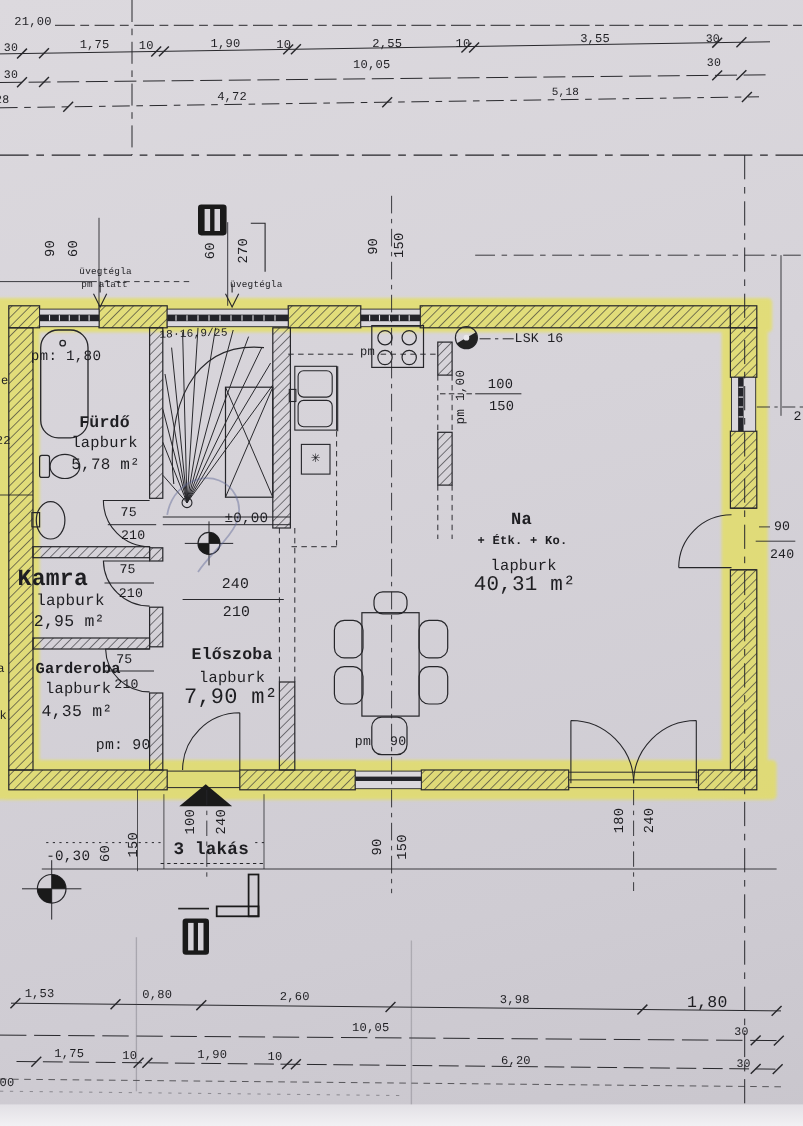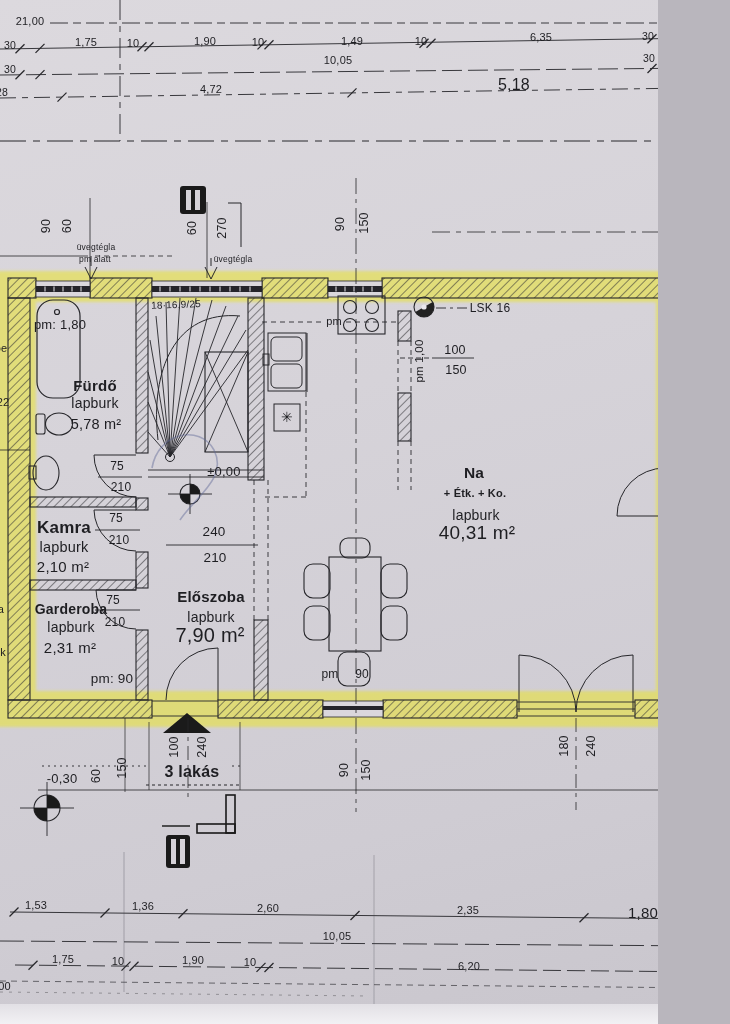--- a/index.html
+++ b/index.html
@@ -1,18 +1,18 @@
 <!DOCTYPE html>
 <html><head>
 <meta charset="utf-8">
 <style>
   html,body{margin:0;padding:0;background:#b9b6bd;}
-  #scene{position:relative;width:658px;height:1024px;overflow:hidden;
+  #scene{position:relative;width:730px;height:1024px;overflow:hidden;
     background:linear-gradient(165deg,#dcd9de 0%,#d6d3d9 40%,#cfccd3 78%,#c9c6cd 100%);
-    font-family:Liberation Sans, sans-serif;color:#1c1c1f;}
+    font-family:Liberation Mono, monospace;color:#1c1c1f;}
   #scene svg{position:absolute;left:0;top:0;}
   .lb{position:absolute;transform:translate(-50%,-50%);white-space:nowrap;line-height:1;
       font-size:12px;color:#1e1e22;letter-spacing:.2px;}
   .r{transform:translate(-50%,-50%) rotate(-90deg);}
   .t2{transform:translate(-50%,-50%) rotate(-2deg);}
   .b{font-weight:bold;}
   .bottom-strip{position:absolute;left:0;top:1004px;width:730px;height:20px;
       background:linear-gradient(#e2e0e5,#f2f1f4);}
 </style>
 </head>
@@ -295,35 +295,35 @@
     <path d="M152,468 C158,432 200,424 214,450 C228,478 196,496 180,520" stroke="rgba(95,105,150,0.45)" stroke-width="1.6"></path>
   </g>
 </svg>
 
 <span class="lb" style="left:30px;top:21px;font-size:11px">21,00</span>
 <span class="lb" style="left:10px;top:45px;font-size:10.5px">30</span>
 <span class="lb" style="left:86px;top:42px;font-size:11px">1,75</span>
 <span class="lb" style="left:133px;top:43px;font-size:11px">10</span>
 <span class="lb" style="left:205px;top:41px;font-size:11px">1,90</span>
 <span class="lb" style="left:258px;top:42px;font-size:11px">10</span>
-<span class="lb" style="left:352px;top:41px;font-size:11px">1,49</span>
+<span class="lb" style="left:352px;top:41px;font-size:11px">2,55</span>
 <span class="lb" style="left:421px;top:41px;font-size:11px">10</span>
-<span class="lb" style="left:541px;top:37px;font-size:11px">6,35</span>
+<span class="lb" style="left:541px;top:37px;font-size:11px">3,55</span>
 <span class="lb" style="left:648px;top:36px;font-size:10.5px">30</span>
 <span class="lb" style="left:10px;top:69px;font-size:10.5px">30</span>
 <span class="lb" style="left:338px;top:60px;font-size:11px">10,05</span>
 <span class="lb" style="left:649px;top:58px;font-size:10.5px">30</span>
 <span class="lb" style="left:2px;top:92px;font-size:10.5px">28</span>
 <span class="lb" style="left:211px;top:89px;font-size:11px">4,72</span>
-<span class="lb" style="left:514px;top:85px;font-size:16px">5,18</span>
+<span class="lb" style="left:514px;top:85px;font-size:10px">5,18</span>
 
 <span class="lb" style="left:36px;top:905px;font-size:11px">1,53</span>
-<span class="lb" style="left:143px;top:906px;font-size:11px">1,36</span>
+<span class="lb" style="left:143px;top:906px;font-size:11px">0,80</span>
 <span class="lb" style="left:268px;top:908px;font-size:11px">2,60</span>
-<span class="lb" style="left:468px;top:910px;font-size:11px">2,35</span>
+<span class="lb" style="left:468px;top:910px;font-size:11px">3,98</span>
 <span class="lb" style="left:643px;top:912px;font-size:15px">1,80</span>
 <span class="lb" style="left:337px;top:936px;font-size:11px">10,05</span>
 <span class="lb" style="left:674px;top:939px;font-size:10.5px">30</span>
 <span class="lb" style="left:63px;top:959px;font-size:11px">1,75</span>
 <span class="lb" style="left:118px;top:961px;font-size:11px">10</span>
 <span class="lb" style="left:193px;top:960px;font-size:11px">1,90</span>
 <span class="lb" style="left:250px;top:962px;font-size:11px">10</span>
 <span class="lb" style="left:469px;top:966px;font-size:11px">6,20</span>
 <span class="lb" style="left:676px;top:968px;font-size:10.5px">30</span>
 <span class="lb" style="left:3px;top:986px;font-size:11px">,00</span>
@@ -332,26 +332,26 @@
 <span class="lb r" style="left:67px;top:226px;font-size:12.5px">60</span>
 <span class="lb r" style="left:192px;top:228px;font-size:12.5px">60</span>
 <span class="lb r" style="left:222px;top:228px;font-size:12.5px">270</span>
 <span class="lb r" style="left:340px;top:224px;font-size:12.5px">90</span>
 <span class="lb r" style="left:364px;top:223px;font-size:12.5px">150</span>
 
 <span class="lb" style="left:60px;top:324px;font-size:13px">pm: 1,80</span>
 <span class="lb b" style="left:95px;top:385px;font-size:15px">Fürdő</span>
 <span class="lb" style="left:95px;top:403px;font-size:14px">lapburk</span>
 <span class="lb" style="left:96px;top:424px;font-size:14.5px">5,78 m²</span>
-<span class="lb b" style="left:64px;top:527px;font-size:17px">Kamra</span>
+<span class="lb b" style="left:48px;top:527px;font-size:21px">Kamra</span>
 <span class="lb" style="left:64px;top:547px;font-size:14.5px">lapburk</span>
-<span class="lb" style="left:63px;top:566px;font-size:15px">2,10 m²</span>
+<span class="lb" style="left:63px;top:566px;font-size:15px">2,95 m²</span>
 <span class="lb b" style="left:71px;top:609px;font-size:14px">Garderoba</span>
 <span class="lb" style="left:71px;top:627px;font-size:14px">lapburk</span>
-<span class="lb" style="left:70px;top:647px;font-size:15px">2,31 m²</span>
+<span class="lb" style="left:70px;top:647px;font-size:15px">4,35 m²</span>
 <span class="lb" style="left:112px;top:679px;font-size:13.5px">pm: 90</span>
 <span class="lb b" style="left:211px;top:596px;font-size:15px">Előszoba</span>
 <span class="lb" style="left:211px;top:617px;font-size:14px">lapburk</span>
 <span class="lb" style="left:210px;top:635px;font-size:20px">7,90 m²</span>
 <span class="lb b" style="left:474px;top:473px;font-size:15.5px">Na</span>
 <span class="lb b" style="left:475px;top:493px;font-size:11px">+ Étk. + Ko.</span>
 <span class="lb" style="left:476px;top:515px;font-size:14px">lapburk</span>
 <span class="lb" style="left:477px;top:532px;font-size:19px">40,31 m²</span>
 
 <span class="lb" style="left:224px;top:471px;font-size:13px">±0,00</span>

